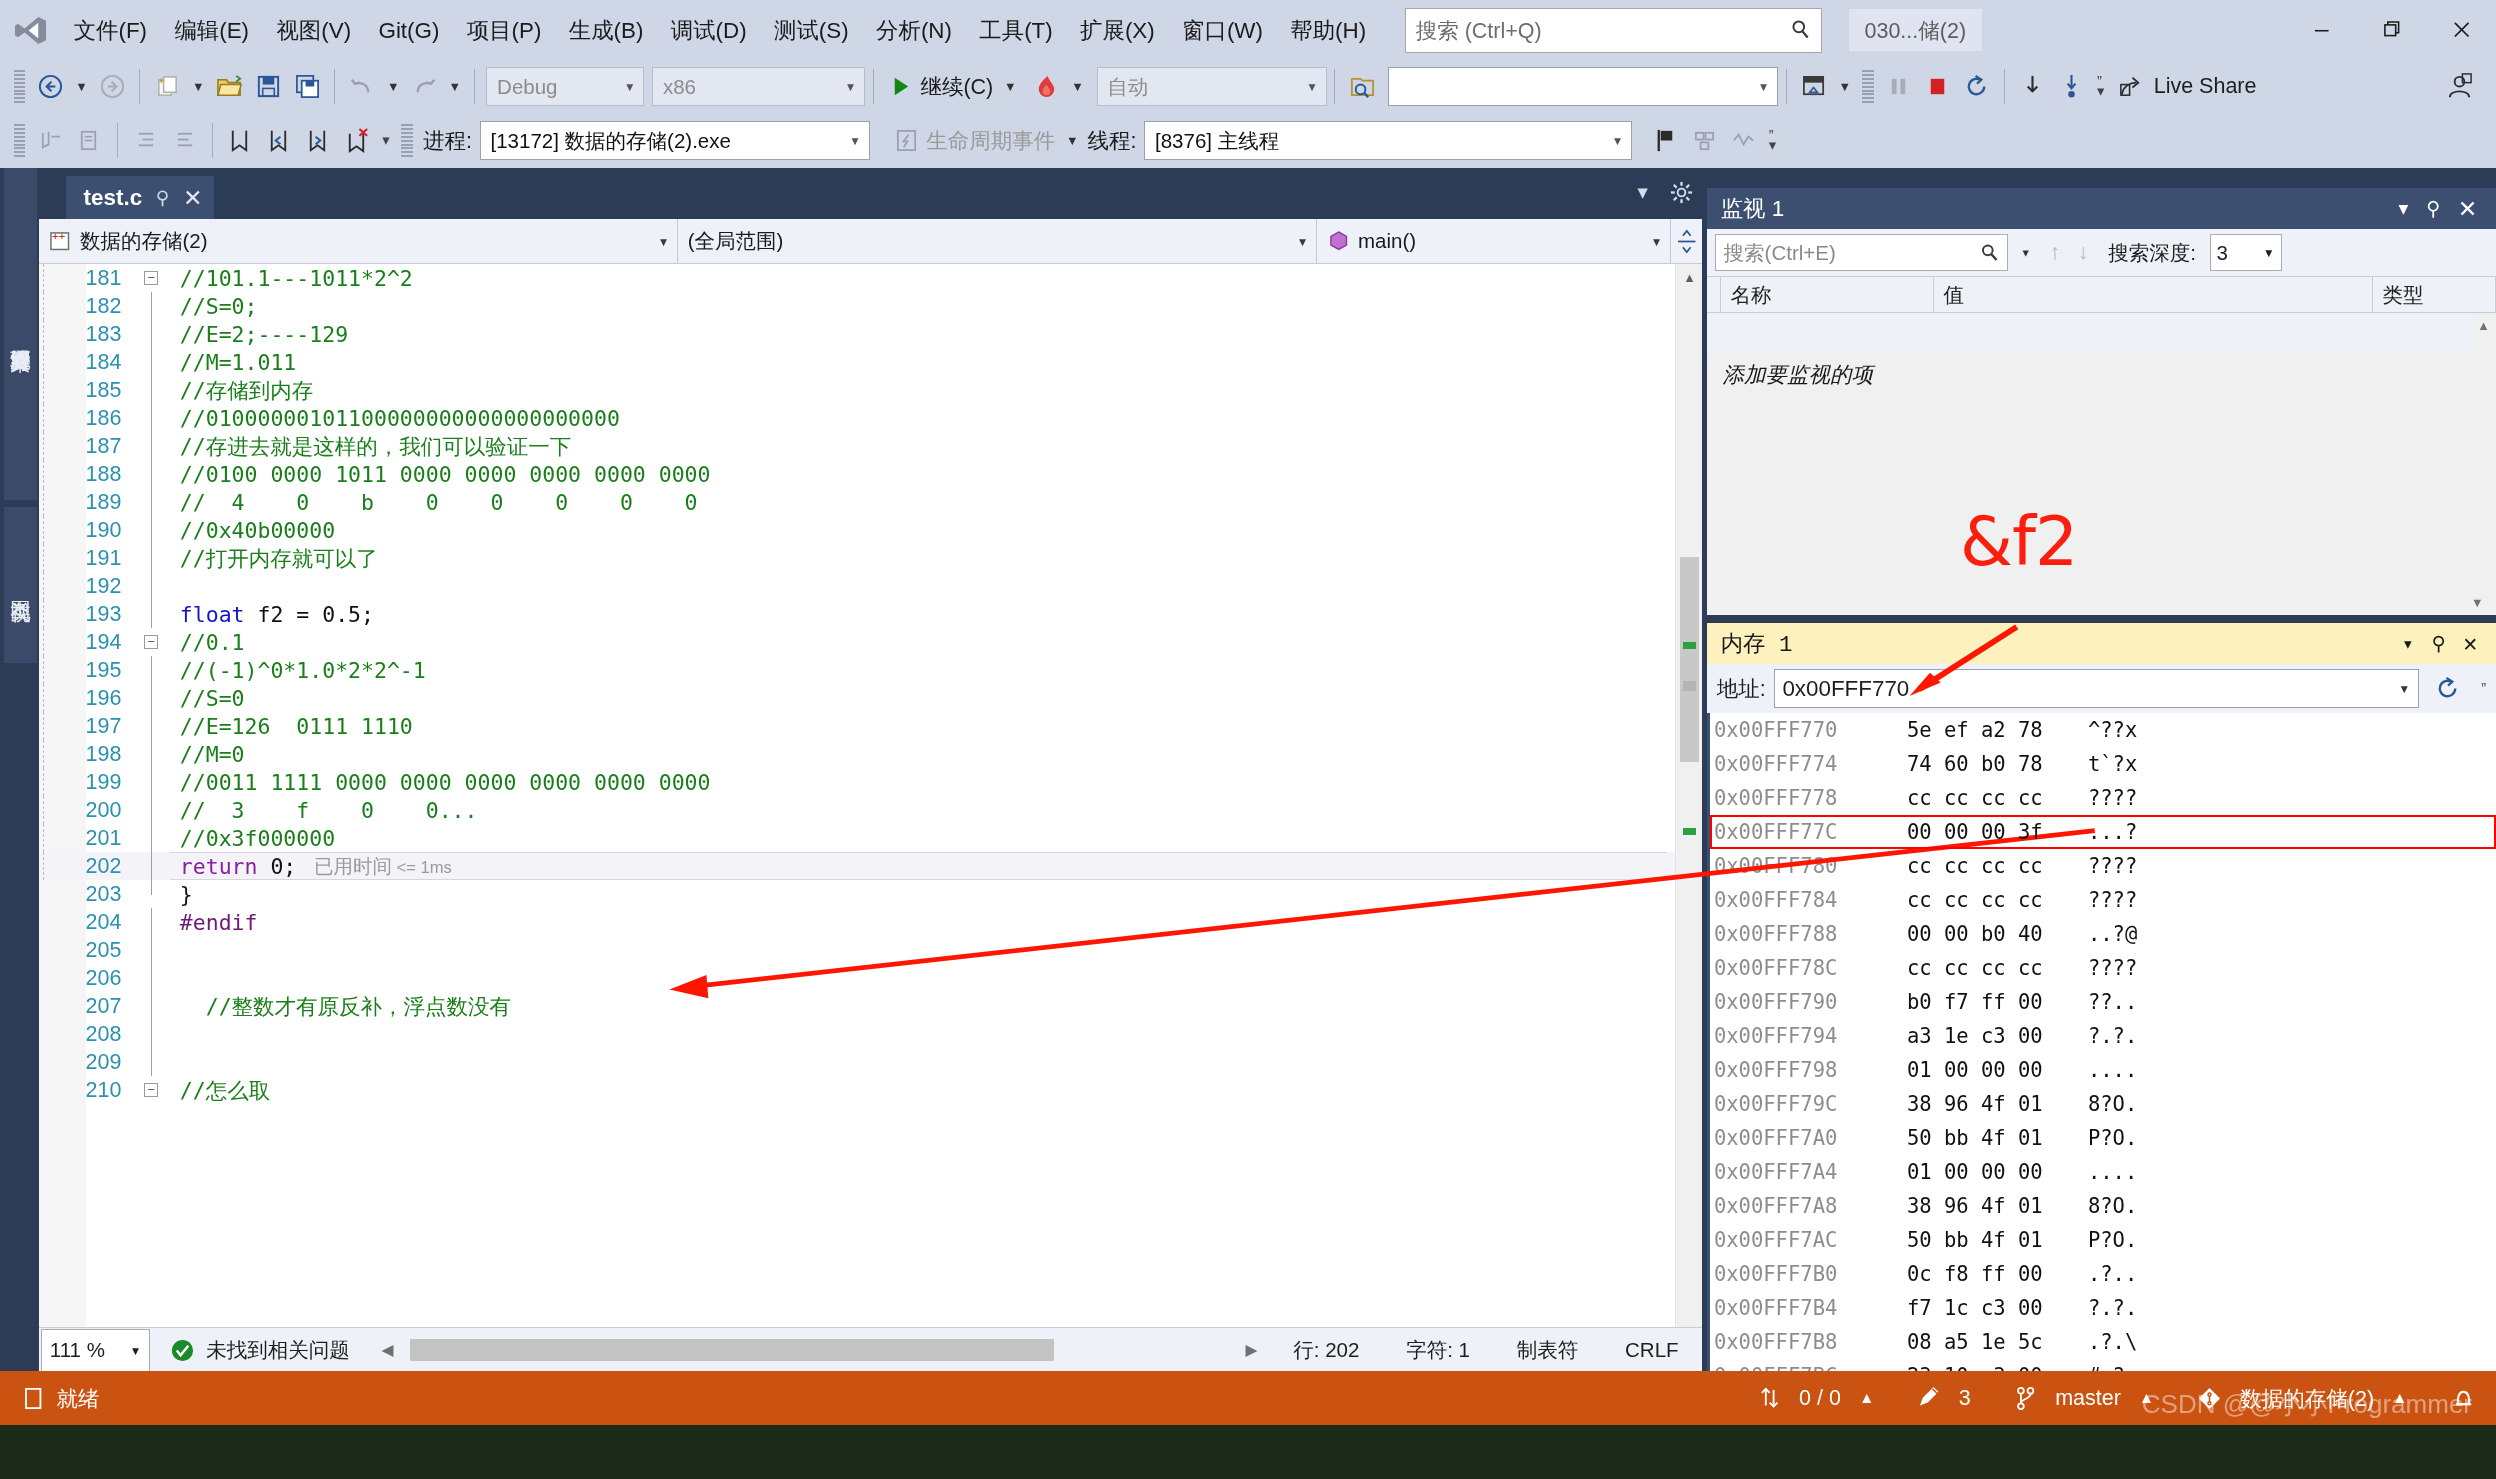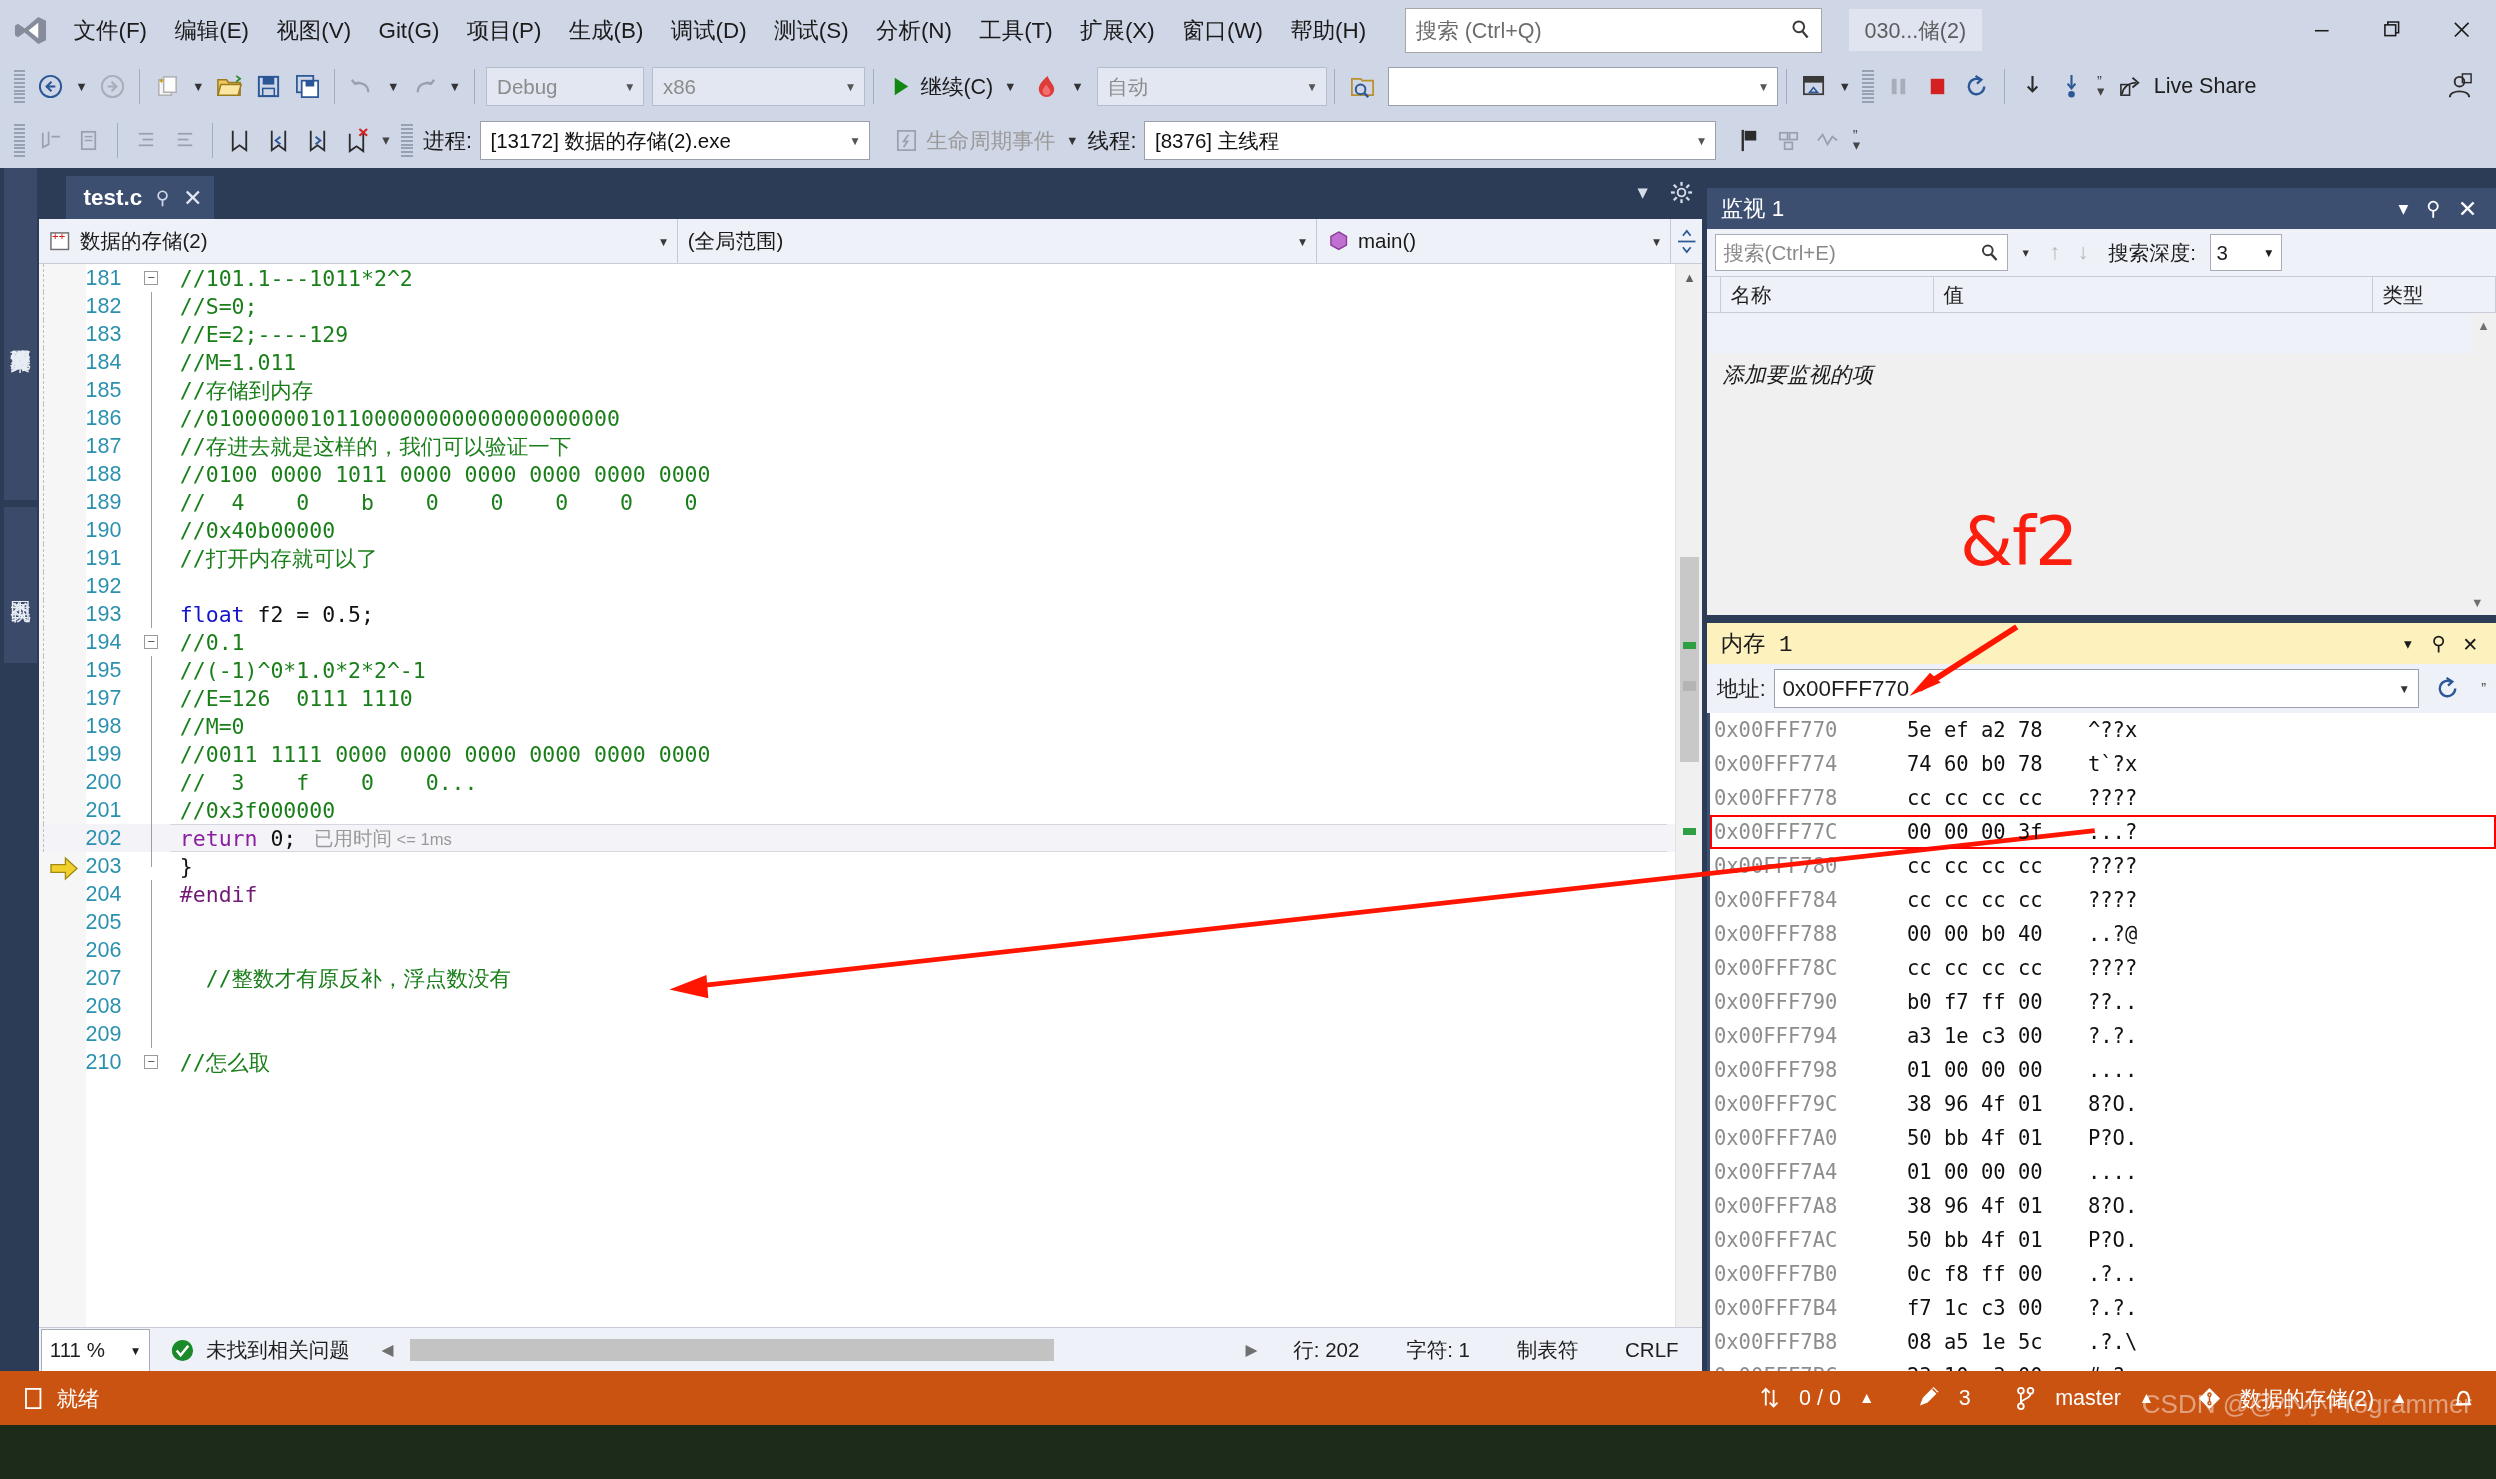--- a/index.html
+++ b/index.html
@@ -552,21 +552,21 @@
     </div>
     <div class="tb-btn" style="margin-left:17.6px">
       <svg width="25" height="25" viewBox="0 0 26 26">
           <rect x="4" y="3" width="18" height="20" fill="none" stroke="#9aa0ad" stroke-width="1.8"></rect>
           <polyline points="15,7 10,14 14,14 10,20" fill="none" stroke="#9aa0ad" stroke-width="1.8"></polyline>
         </svg>
     </div>
     <span class="tb-text dis">生命周期事件</span>
     <span class="tb-caret">▼</span>
     <span class="tb-label">线程:</span>
-    <div class="tb-combo white" style="width:572px">
+    <div class="tb-combo white" style="width:488px">
       <span class="cv">[8376] 主线程</span>
       <span class="cc">▼</span>
     </div>
     <div class="tb-btn" style="margin-left:13.7px">
       <svg width="27" height="27" viewBox="0 0 28 28">
           <line x1="7" y1="3" x2="7" y2="25" stroke="#2b2b2b" stroke-width="2.4"></line>
           <rect x="9" y="4" width="12" height="10" fill="#2b2b2b"></rect>
         </svg>
     </div>
     <div class="tb-btn">
@@ -673,20 +673,21 @@
           <div class="cline"><span class="lno">186</span><span class="foldcol"><span class="foldline"></span></span><span class="ctext"><span class="indentguide"></span><span class="cmt">//01000000101100000000000000000000</span></span></div>
           <div class="cline"><span class="lno">187</span><span class="foldcol"><span class="foldline"></span></span><span class="ctext"><span class="indentguide"></span><span class="cmt">//存进去就是这样的，我们可以验证一下</span></span></div>
           <div class="cline"><span class="lno">188</span><span class="foldcol"><span class="foldline"></span></span><span class="ctext"><span class="indentguide"></span><span class="cmt">//0100 0000 1011 0000 0000 0000 0000 0000</span></span></div>
           <div class="cline"><span class="lno">189</span><span class="foldcol"><span class="foldline"></span></span><span class="ctext"><span class="indentguide"></span><span class="cmt">//  4    0    b    0    0    0    0    0</span></span></div>
           <div class="cline"><span class="lno">190</span><span class="foldcol"><span class="foldline"></span></span><span class="ctext"><span class="indentguide"></span><span class="cmt">//0x40b00000</span></span></div>
           <div class="cline"><span class="lno">191</span><span class="foldcol"><span class="foldline"></span></span><span class="ctext"><span class="indentguide"></span><span class="cmt">//打开内存就可以了</span></span></div>
           <div class="cline"><span class="lno">192</span><span class="foldcol"><span class="foldline"></span></span><span class="ctext"><span class="indentguide"></span><span class="txt"></span></span></div>
           <div class="cline"><span class="lno">193</span><span class="foldcol"><span class="foldline"></span></span><span class="ctext"><span class="indentguide"></span><span class="kw">float</span><span class="txt"> f2 = 0.5;</span></span></div>
           <div class="cline"><span class="lno">194</span><span class="foldcol"><span class="foldbox">−</span></span><span class="ctext"><span class="indentguide"></span><span class="cmt">//0.1</span></span></div>
           <div class="cline"><span class="lno">195</span><span class="foldcol"><span class="foldline"></span></span><span class="ctext"><span class="indentguide"></span><span class="cmt">//(-1)^0*1.0*2*2^-1</span></span></div>
+          <div class="cline"><span class="lno">196</span><span class="foldcol"><span class="foldline"></span></span><span class="ctext"><span class="indentguide"></span><span class="cmt">//S=0</span></span></div>
           <div class="cline"><span class="lno">197</span><span class="foldcol"><span class="foldline"></span></span><span class="ctext"><span class="indentguide"></span><span class="cmt">//E=126  0111 1110</span></span></div>
           <div class="cline"><span class="lno">198</span><span class="foldcol"><span class="foldline"></span></span><span class="ctext"><span class="indentguide"></span><span class="cmt">//M=0</span></span></div>
           <div class="cline"><span class="lno">199</span><span class="foldcol"><span class="foldline"></span></span><span class="ctext"><span class="indentguide"></span><span class="cmt">//0011 1111 0000 0000 0000 0000 0000 0000</span></span></div>
           <div class="cline"><span class="lno">200</span><span class="foldcol"><span class="foldline"></span></span><span class="ctext"><span class="indentguide"></span><span class="cmt">//  3    f    0    0...</span></span></div>
           <div class="cline"><span class="lno">201</span><span class="foldcol"><span class="foldline"></span></span><span class="ctext"><span class="indentguide"></span><span class="cmt">//0x3f000000</span></span></div>
           <div class="cline current"><span class="lno">202</span><span class="foldcol"><span class="foldline"></span></span><span class="ctext"><span class="indentguide"></span><span class="kw2">return</span><span class="txt"> 0;</span></span><span class="elapsed">已用时间<small> &lt;= 1ms</small></span></div>
           <div class="cline"><span class="lno">203</span><span class="foldcol"><span class="foldline" style="height: 14.6px;"></span></span><span class="ctext"><span class="txt">}</span></span></div>
           <div class="cline"><span class="lno">204</span><span class="foldcol"><span class="foldline"></span></span><span class="ctext"><span class="pp">#endif</span></span></div>
           <div class="cline"><span class="lno">205</span><span class="foldcol"><span class="foldline"></span></span><span class="ctext"><span class="txt"></span></span></div>
           <div class="cline"><span class="lno">206</span><span class="foldcol"><span class="foldline"></span></span><span class="ctext"><span class="txt"></span></span></div>

